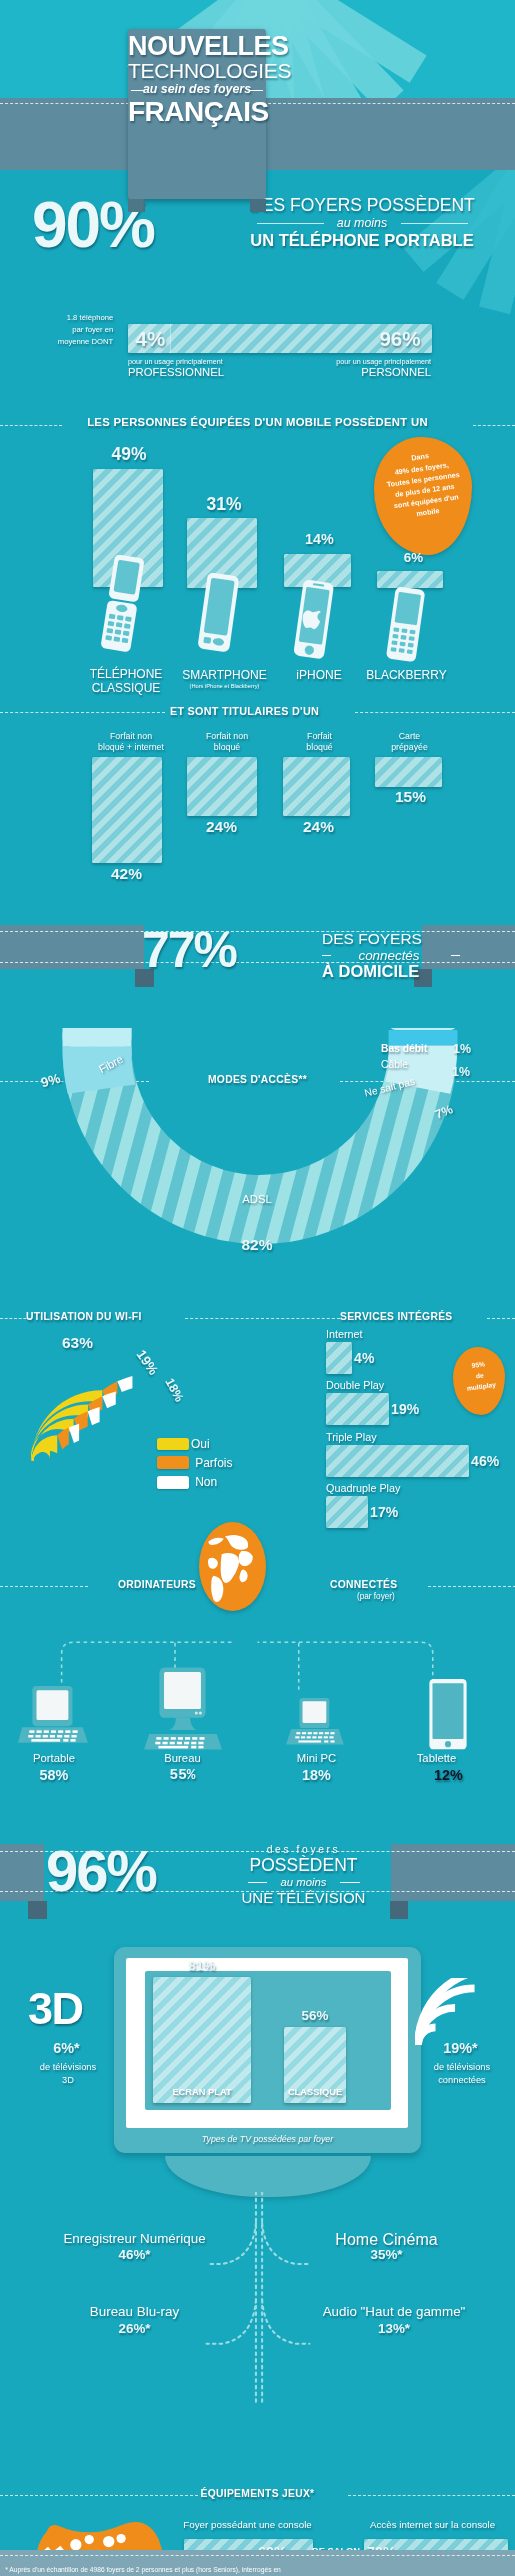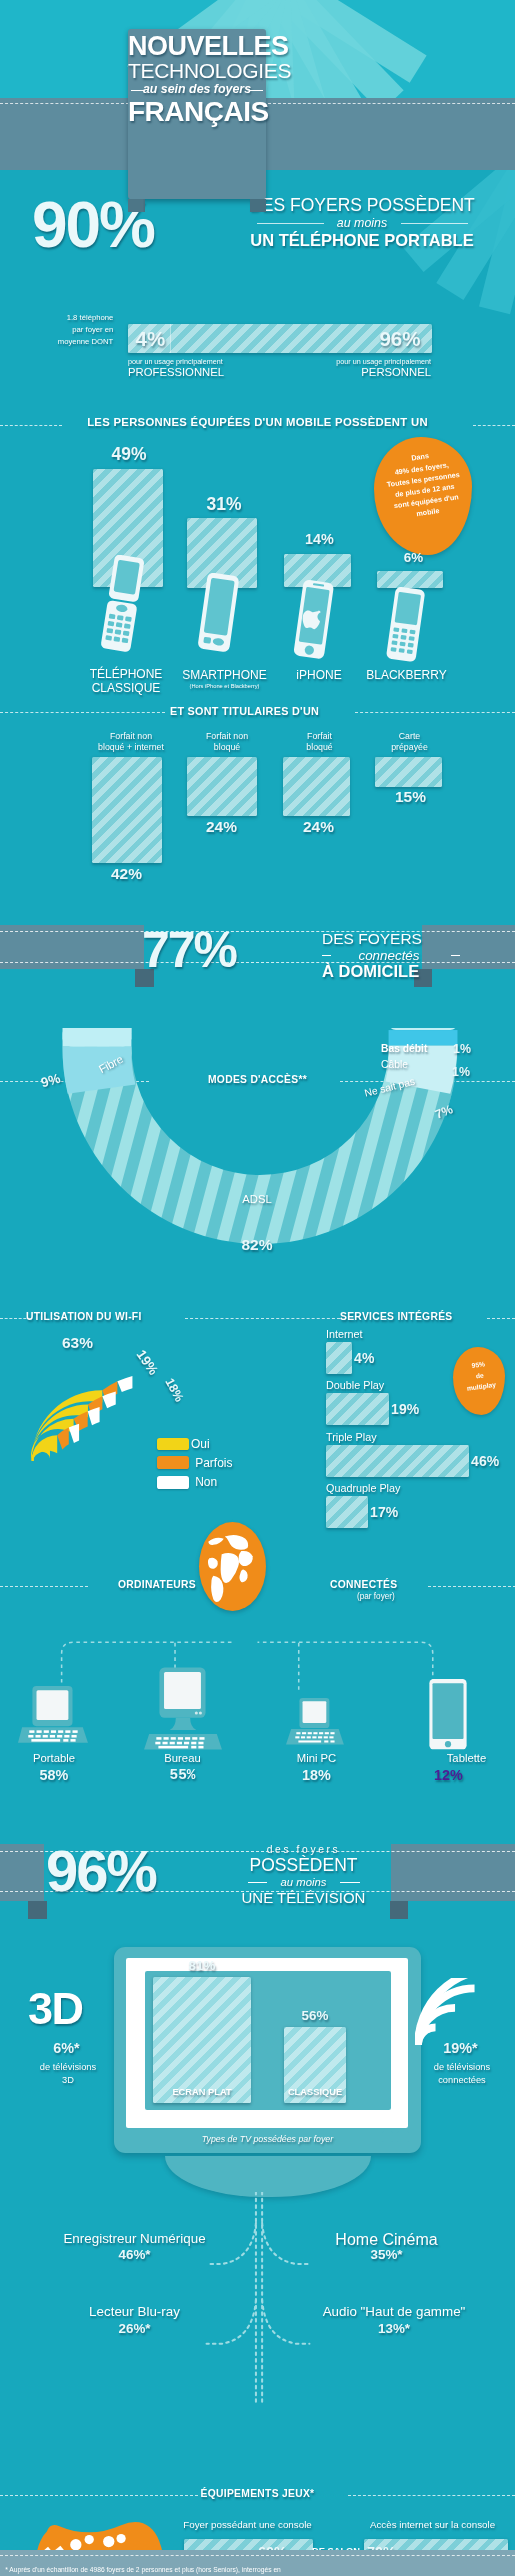--- a/index.html
+++ b/index.html
@@ -483,22 +483,22 @@
   <rect x="20" y="8" width="60" height="108" rx="2" fill="#4fb5c2"></rect>
   <circle cx="50" cy="126" r="6" fill="#4fb5c2"></circle>
 </svg>
 
 <div class="shadowtxt lbl" style="position:absolute;left:15.5px;top:1752px;width:77px;text-align:center;font-size:11.3px;">Portable</div>
 <div class="shadowtxt pct" style="position:absolute;left:15.5px;top:1767px;width:77px;text-align:center;font-size:14.4px;color:#eaf8fa;">58%</div>
 <div class="shadowtxt lbl" style="position:absolute;left:144px;top:1752px;width:77px;text-align:center;font-size:11.3px;">Bureau</div>
 <div class="shadowtxt pct" style="position:absolute;left:144px;top:1767px;width:77px;text-align:center;font-size:14.4px;color:#eaf8fa;font-family:Liberation Mono, monospace;">55%</div>
 <div class="shadowtxt lbl" style="position:absolute;left:278px;top:1752px;width:77px;text-align:center;font-size:11.3px;">Mini PC</div>
 <div class="shadowtxt pct" style="position:absolute;left:278px;top:1767px;width:77px;text-align:center;font-size:14.4px;color:#eaf8fa;">18%</div>
-<div class="shadowtxt lbl" style="position:absolute;left:428px;top:1752px;width:77px;text-align:center;font-size:11.3px;">Tablette</div>
-<div class="shadowtxt pct" style="position:absolute;left:410px;top:1767px;width:77px;text-align:center;font-size:14.4px;color:#4c1d95;">12%</div>
+<div class="shadowtxt lbl" style="position:absolute;left:398px;top:1752px;width:77px;text-align:center;font-size:11.3px;">Tablette</div>
+<div class="shadowtxt pct" style="position:absolute;left:410px;top:1767px;width:77px;text-align:center;font-size:14.4px;color:#0f172a;">12%</div>
 
 <div class="ribbon" style="top:1844px;height:57px;">
   <div class="rib-l" style="width:44px;height:57px;"></div>
   <div class="rib-r" style="width:124px;height:57px;"></div>
   <div class="rib-tail-l" style="left:28px;top:57px;"></div>
   <div class="rib-tail-r" style="right:107px;top:57px;"></div>
   <div class="rib-dash" style="top:7.2px;"></div>
   <div class="rib-dash" style="top:47px;"></div>
 </div>
 <div class="shadowtxt" style="position:absolute;left:46px;top:1842px;font-size:58px;font-weight:bold;letter-spacing:-2.1px;color:#eaf8fa;line-height:1;">96%</div>
@@ -557,21 +557,21 @@
     <path d="M268 60 Q274 130 334 140 L360 140"></path>
     <path d="M256 210 Q250 285 190 295 L160 295"></path>
     <path d="M268 210 Q274 285 334 295 L360 295"></path>
   </g>
 </svg>
 
 <div class="shadowtxt lbl" style="position:absolute;left:52px;top:2231px;width:165px;text-align:center;font-size:13.4px;">Enregistreur Numérique</div>
 <div class="shadowtxt pct" style="position:absolute;left:52px;top:2247px;width:165px;text-align:center;font-size:13.4px;color:#eaf8fa;">46%*</div>
 <div class="shadowtxt lbl" style="position:absolute;left:304px;top:2231px;width:165px;text-align:center;font-size:16px;">Home Cinéma</div>
 <div class="shadowtxt pct" style="position:absolute;left:304px;top:2247px;width:165px;text-align:center;font-size:13.4px;color:#eaf8fa;">35%*</div>
-<div class="shadowtxt lbl" style="position:absolute;left:57px;top:2304px;width:155px;text-align:center;font-size:13.4px;">Lecteur Blu-ray</div>
+<div class="shadowtxt lbl" style="position:absolute;left:57px;top:2304px;width:155px;text-align:center;font-size:13.4px;">Bureau Blu-ray</div>
 <div class="shadowtxt pct" style="position:absolute;left:57px;top:2321px;width:155px;text-align:center;font-size:13.4px;color:#eaf8fa;">26%*</div>
 <div class="shadowtxt lbl" style="position:absolute;left:309px;top:2304px;width:170px;text-align:center;font-size:13.4px;">Audio "Haut de gamme"</div>
 <div class="shadowtxt pct" style="position:absolute;left:309px;top:2321px;width:170px;text-align:center;font-size:13.4px;color:#eaf8fa;">13%*</div>
 
 <div class="dashline" style="left:0;top:2495px;width:198px;"></div>
 <div class="dashline" style="left:348px;top:2495px;width:167px;"></div>
 <div class="sec-title shadowtxt" style="left:0;top:2488px;width:515px;text-align:center;font-size:10.3px;">ÉQUIPEMENTS JEUX*</div>
 
 <svg style="position:absolute;left:10.3px;top:2522px" width="180" height="103" viewBox="0 0 350 200">
   <path d="M72 18 q-20 20 -22 60 q-4 48 6 88 q8 30 30 22 q18 -8 26 -38 q6 -22 32 -24 l60 -2 q26 2 34 22 q10 28 30 34 q22 6 28 -24 q8 -42 2 -88 q-6 -42 -26 -58 q-22 -18 -56 -4 q-32 14 -62 14 q-30 0 -58 -12 q-18 -8 -24 10 Z" fill="#f08c19"></path>

